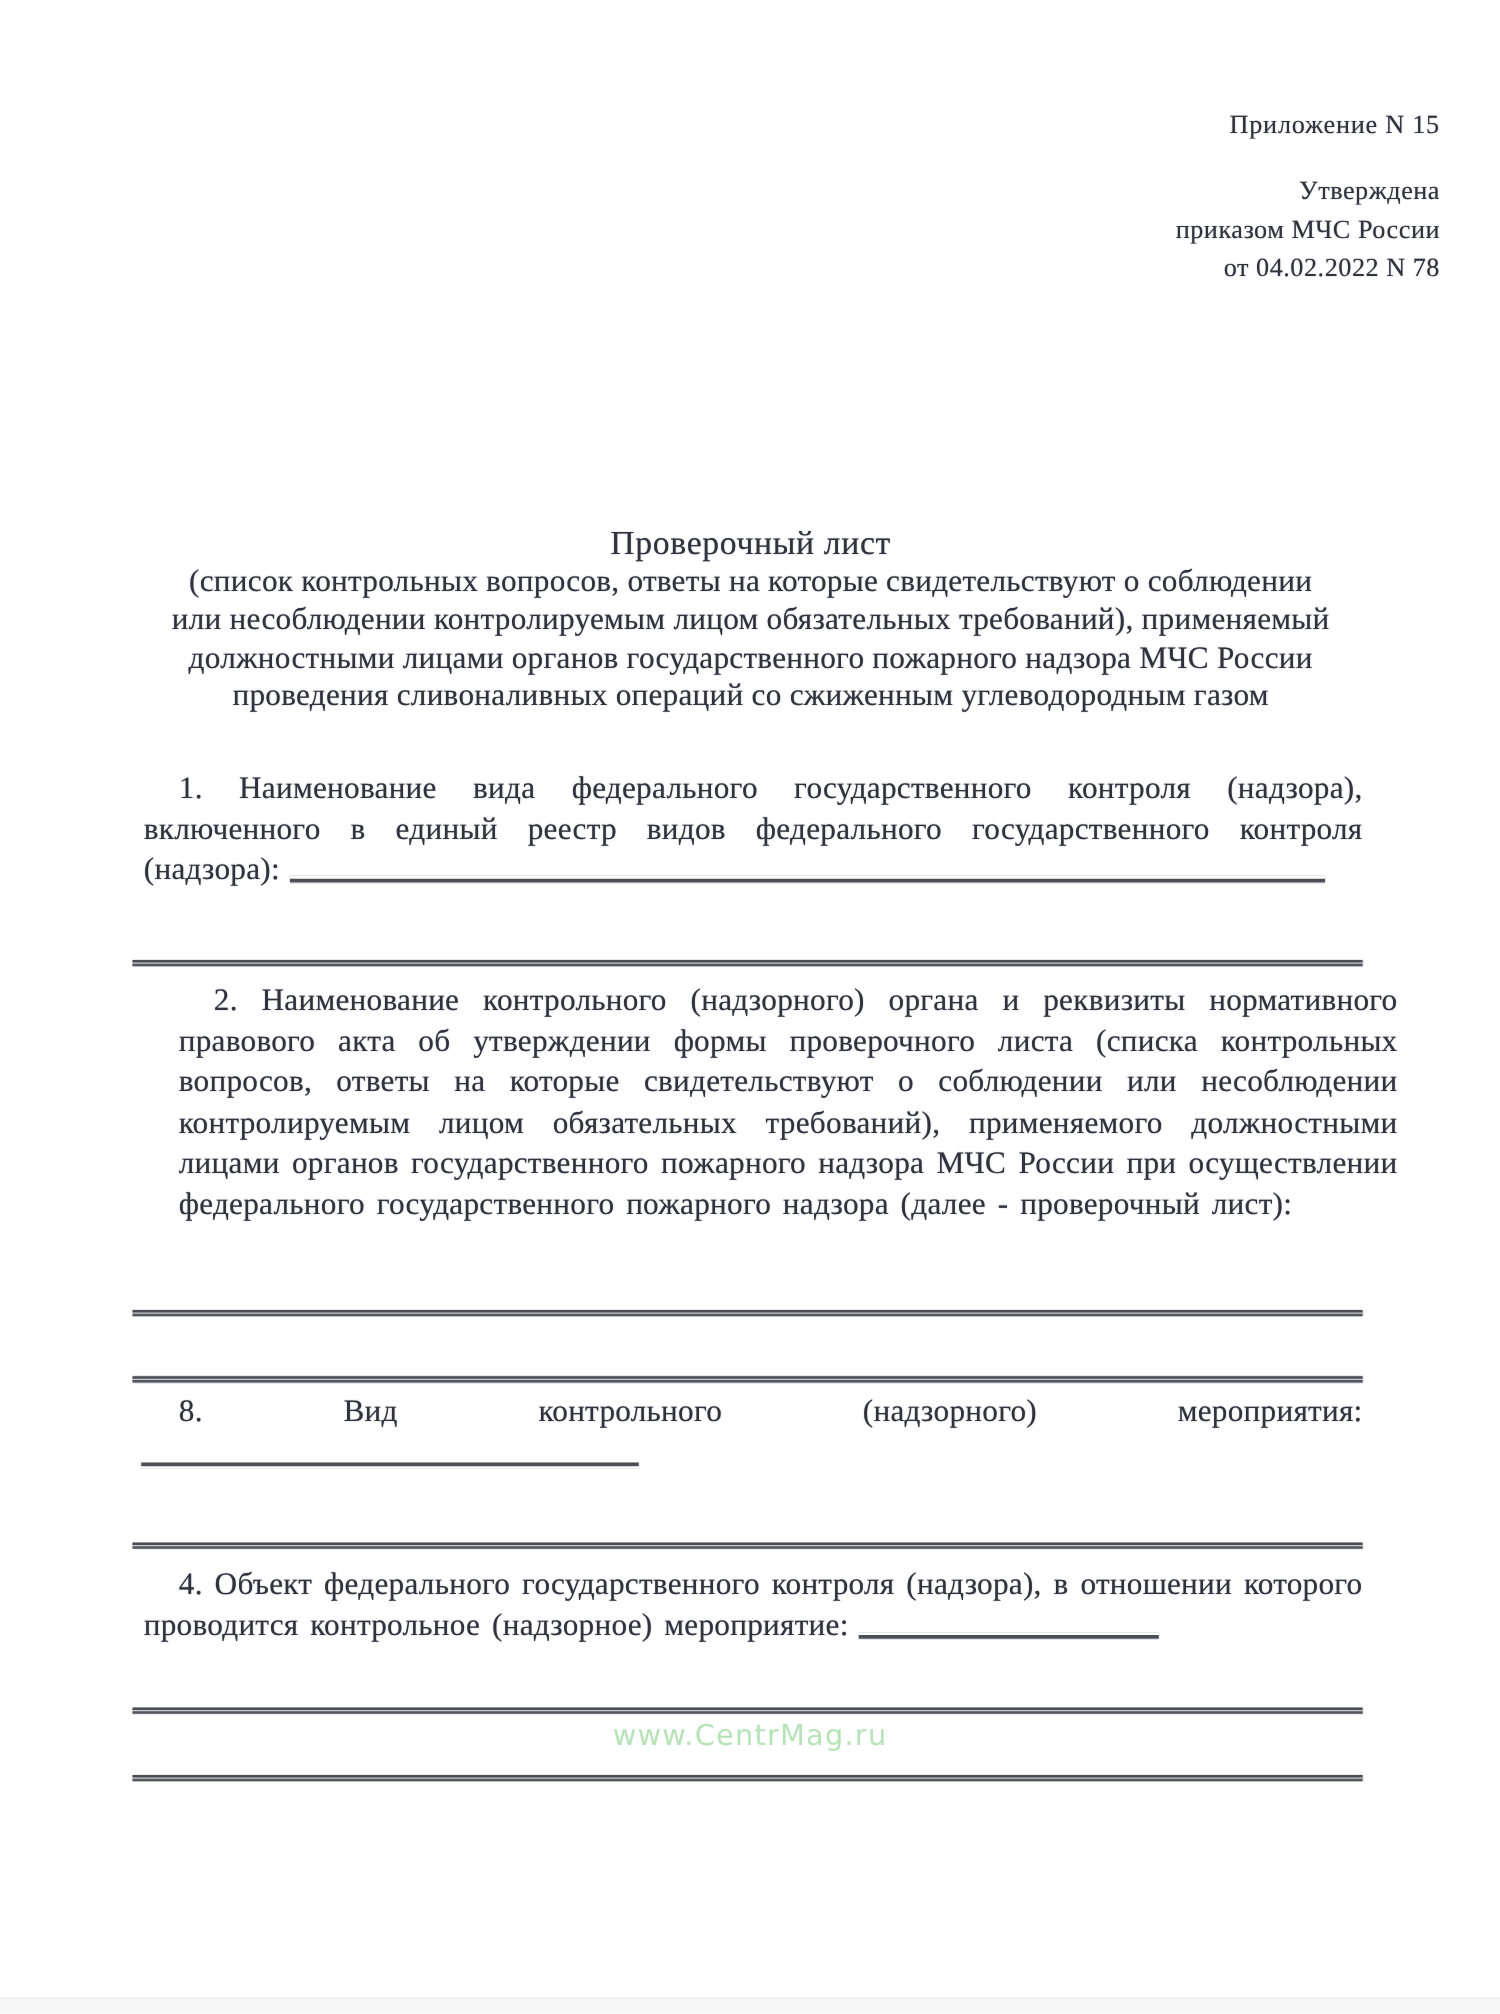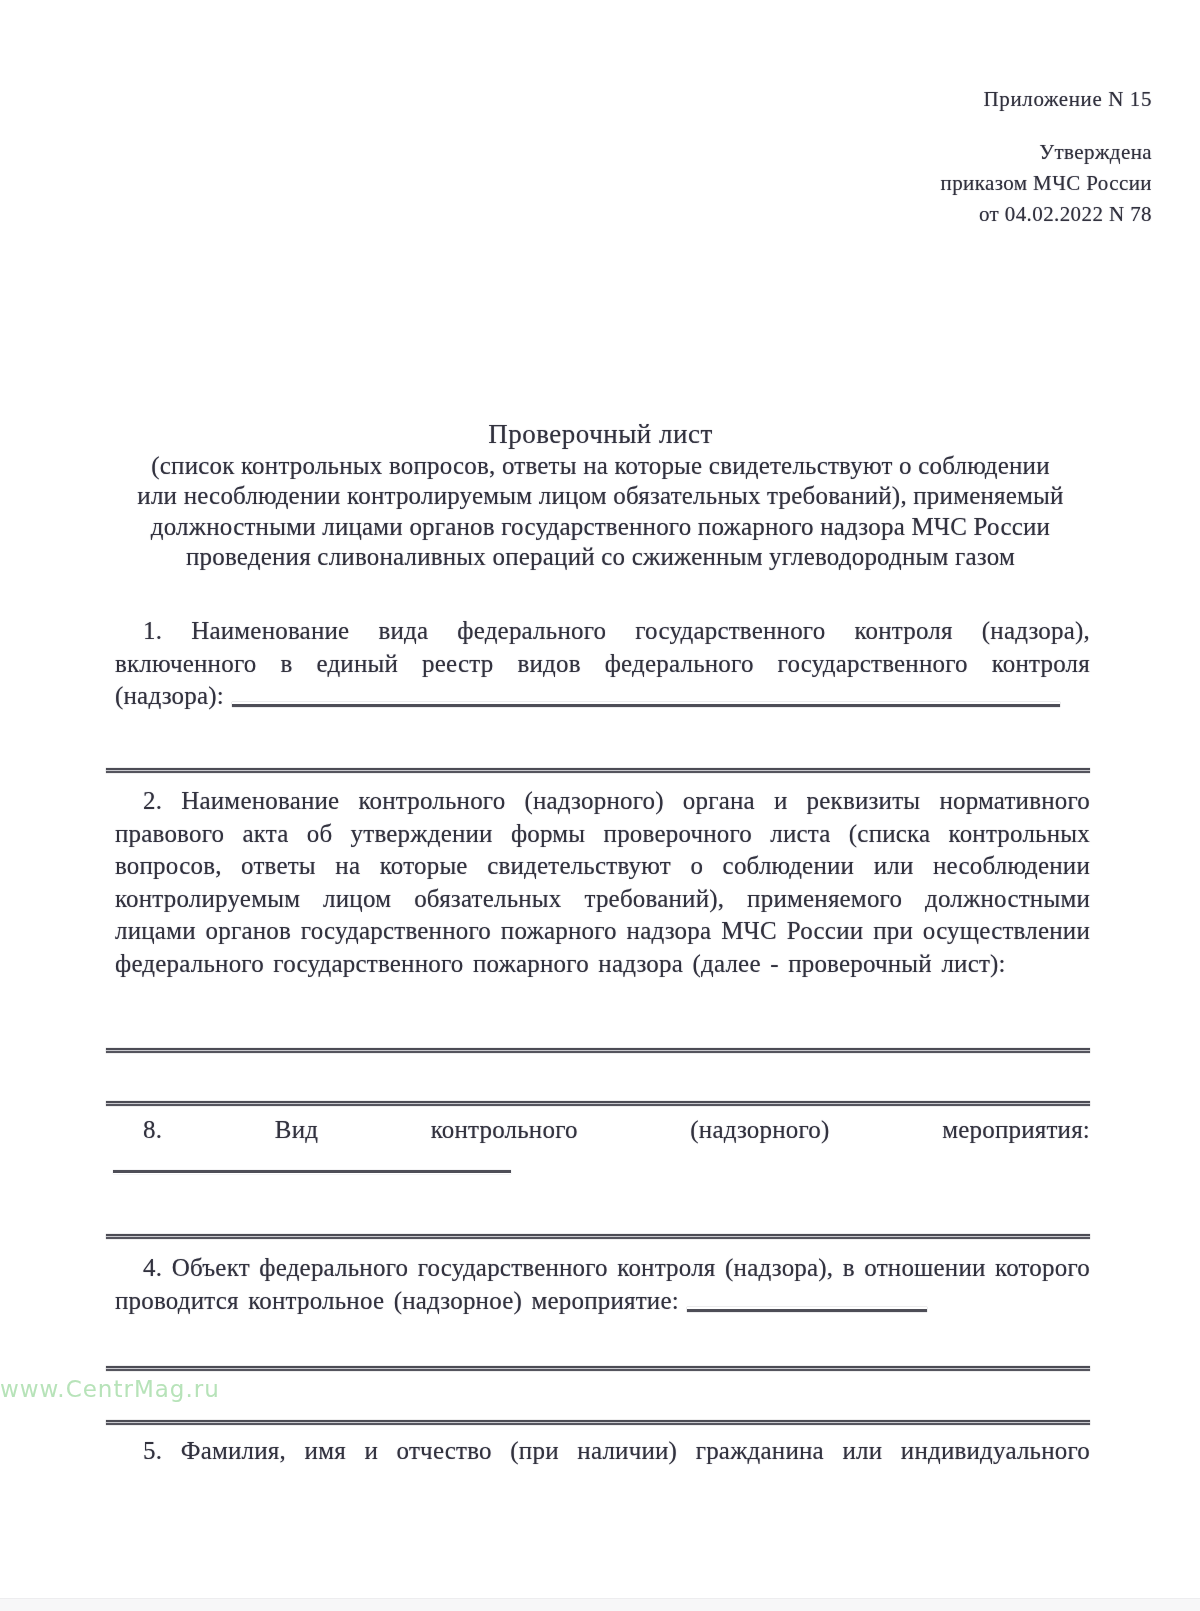--- a/index.html
+++ b/index.html
@@ -44,21 +44,21 @@
   
   .para {
     left: 115px; width: 975px;
     font-size: 25px; line-height: 32.5px;
     text-align: justify; text-indent: 28px;
     word-spacing: 3px; letter-spacing: 0.2px;
   }
   .para.last-justify { text-align-last: justify; }
 
   .p1 { top: 615px; }
-  .p2 { top: 785px; }
+  .p2 { top: 785px; margin-left: 28px; }
   .p3 { top: 1114px; }
   .p4 { top: 1252px; }
   .p5 { top: 1435px; }
 
   
   .blank {
     display: inline-block;
     height: 2px;
     border-bottom: 3px solid #4e4e57;
     margin-left: 8px;
@@ -84,20 +84,21 @@
   .fl-6 { top: 1420px; }
 
   .partial-line {
     top: 1170px; left: 113px; width: 398px; height: 1px;
     border-top: 3px solid #4e4e57;
     box-shadow: 0 0 1px rgba(70,70,80,0.5);
   }
 
   .watermark {
     top: 1376px; left: 0; width: 1200px;
+    text-align: center;
     font-family: "DejaVu Sans", "Liberation Sans", sans-serif;
     font-size: 23px; line-height: 26px;
     color: #b7e3b9; letter-spacing: 1px;
     text-shadow: none;
   }
 
   .bottom-strip {
     top: 1598px; left: 0; width: 1200px; height: 13px;
     background: #f7f7f8;
     border-top: 1px solid #ededef;
@@ -146,17 +147,16 @@
   <div class="abs para p4">
     <span>4. Объект федерального государственного контроля (надзора), в отношении которого проводится контрольное (надзорное) мероприятие:</span><span class="blank blank-p4"></span>
   </div>
 
   <div class="abs fill-line fl-5"></div>
 
   <div class="abs watermark">www.CentrMag.ru</div>
 
   <div class="abs fill-line fl-6"></div>
 
-  <div class="abs para p5 last-justify">5. Фамилия, имя и отчество (при наличии) гражданина или индивидуального</div>
 
   <div class="abs bottom-strip"></div>
 
 </div>
 
 </body></html>

